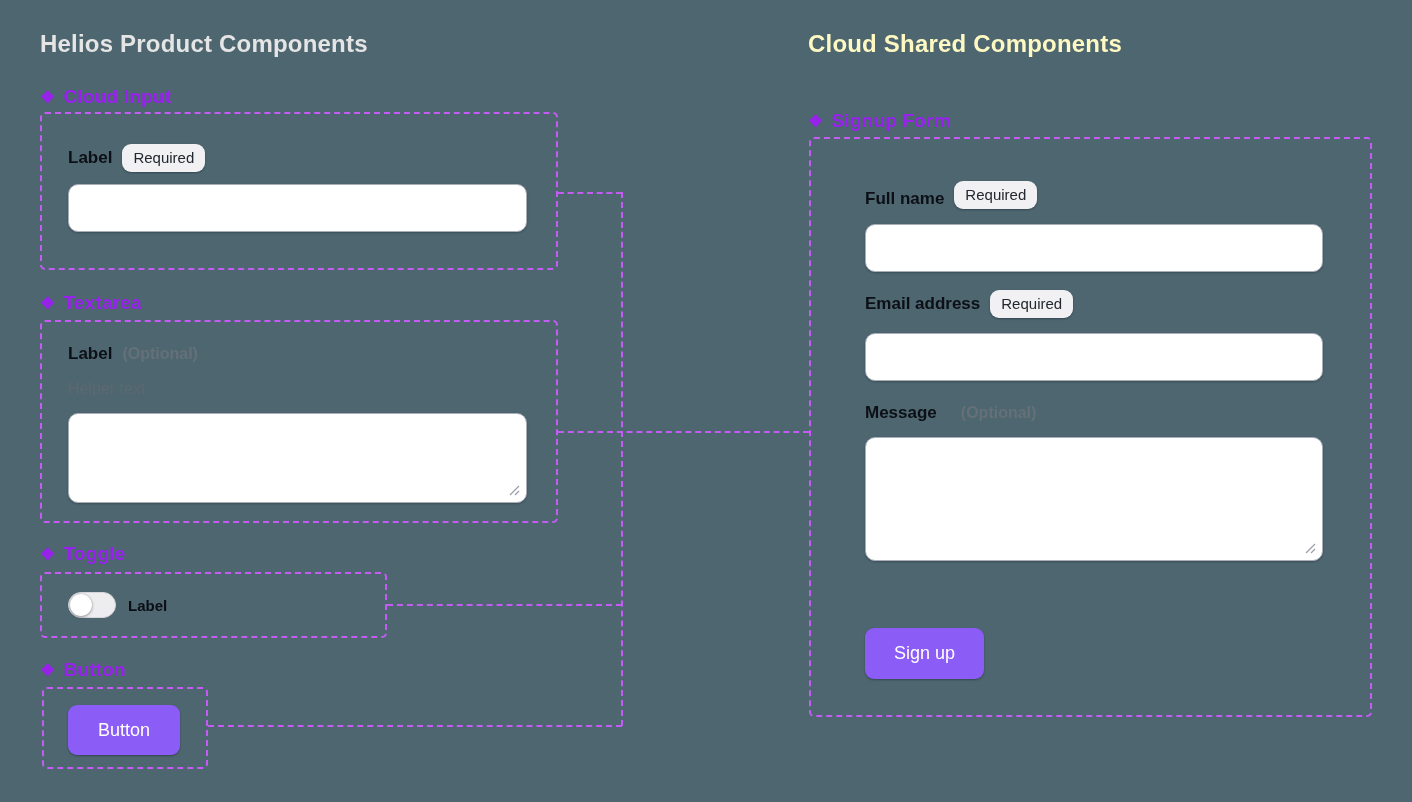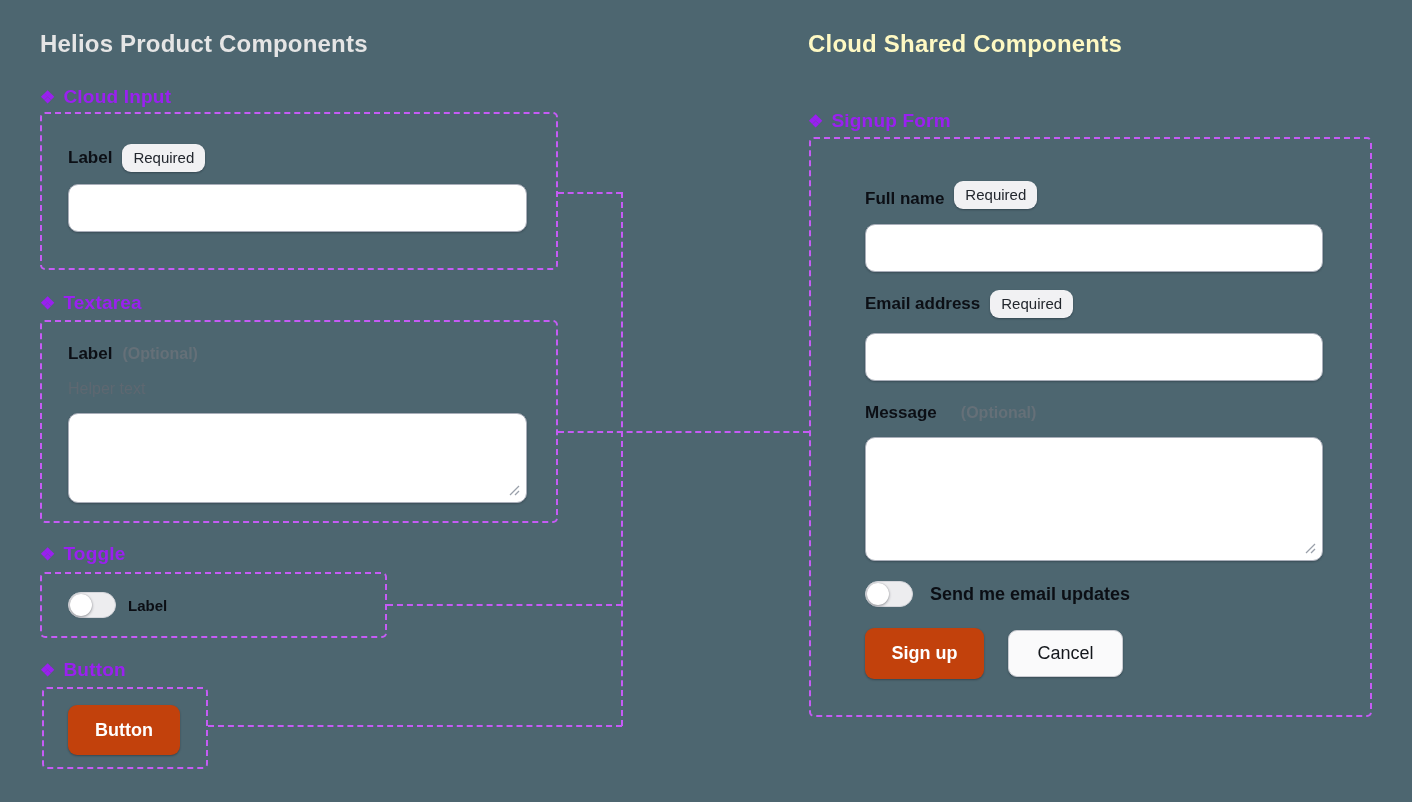--- a/index.html
+++ b/index.html
@@ -74,22 +74,22 @@
   .toggle-label-sm { font-size:15px; font-weight:bold; margin-left:12px; }
   .toggle-label-lg { font-size:18px; font-weight:bold; margin-left:17px; }
 
   
   .btn {
     border:none; border-radius:9px; cursor:pointer;
     font-family:"Liberation Sans", sans-serif;
     display:flex; align-items:center; justify-content:center;
   }
   .btn-primary {
-    background:#c2410c; color:#FFFFFF;
-    font-size:18px; font-weight:700;
+    background:#8b5cf6; color:#FFFFFF;
+    font-size:18px; font-weight:400;
     box-shadow:0 1px 2px rgba(10,15,25,0.35);
   }
   .btn-secondary {
     background:#FAFAFB; color:#14171C;
     border:1px solid #C9CBD1; font-size:18px;
     box-shadow:0 1px 2px rgba(10,15,25,0.30);
   }
   .btn-row { display:flex; align-items:center; gap:24px; }
 </style>
 </head>
@@ -181,24 +181,17 @@
     <span class="optional">(Optional)</span>
   </div>
   <div class="ta-wrap" style="left:54px; top:298px; width:458px; height:124px;">
     <textarea class="text-area" placeholder="" style=""></textarea>
     <svg class="resize-icon" width="12" height="12" viewBox="0 0 12 12">
       <line x1="2" y1="11" x2="11" y2="2" stroke="#9AA0AA" stroke-width="1.3"></line>
       <line x1="7" y1="11" x2="11" y2="7" stroke="#9AA0AA" stroke-width="1.3"></line>
     </svg>
   </div>
 
-  <div class="toggle-row abs" style="left:54px; top:442px;">
-    <div class="toggle">
-      <div class="knob"></div>
-    </div>
-    <span class="toggle-label-lg">Send me email updates</span>
-  </div>
 
   <div class="btn-row abs" style="left:54px; top:489px;">
     <button class="btn btn-primary" style="width:119px; height:51px;">Sign up</button>
-    <button class="btn btn-secondary" style="width:115px; height:47px;">Cancel</button>
   </div>
 </div>
 
 </body></html>

